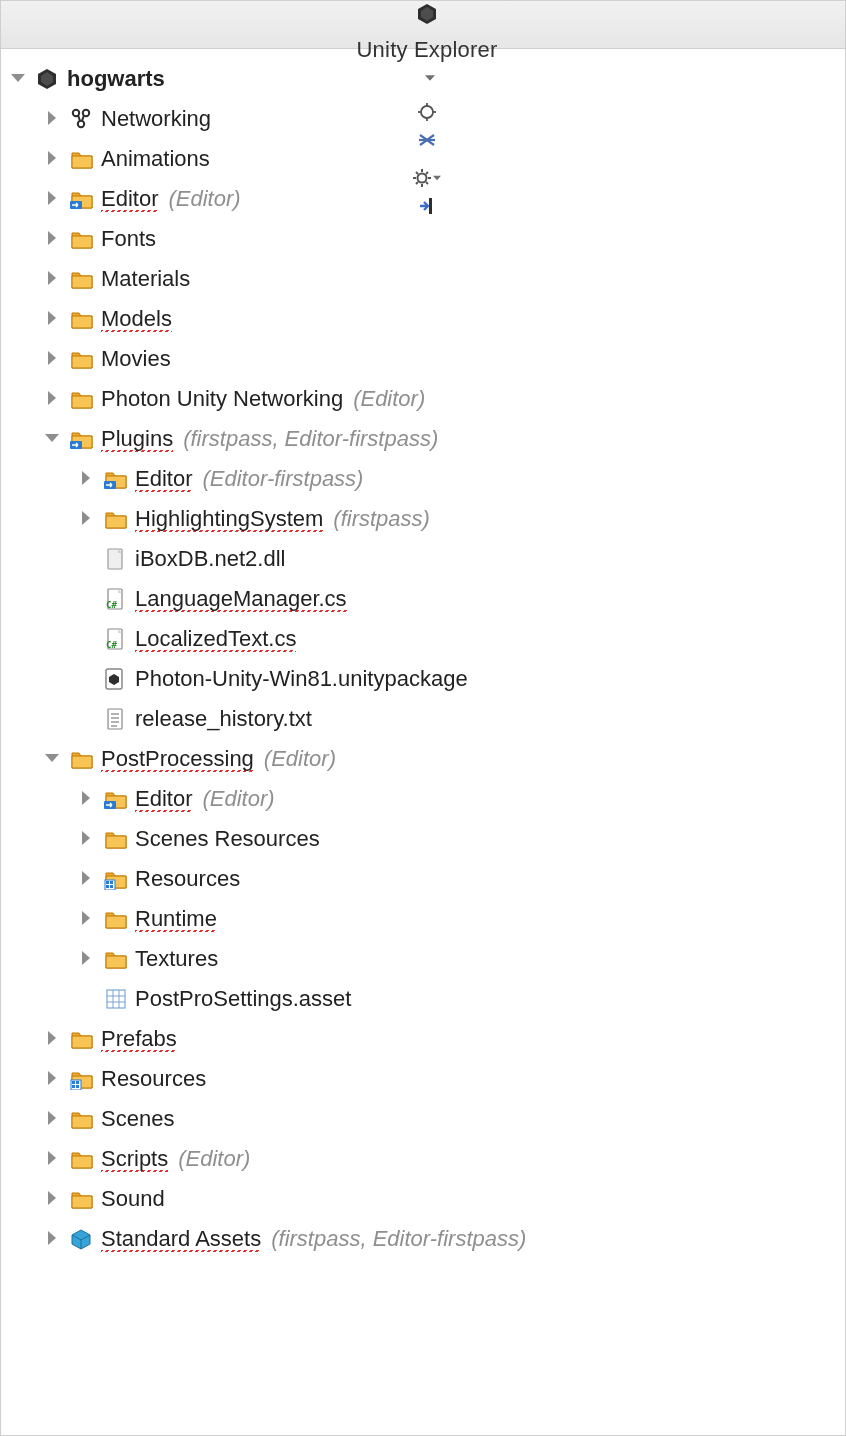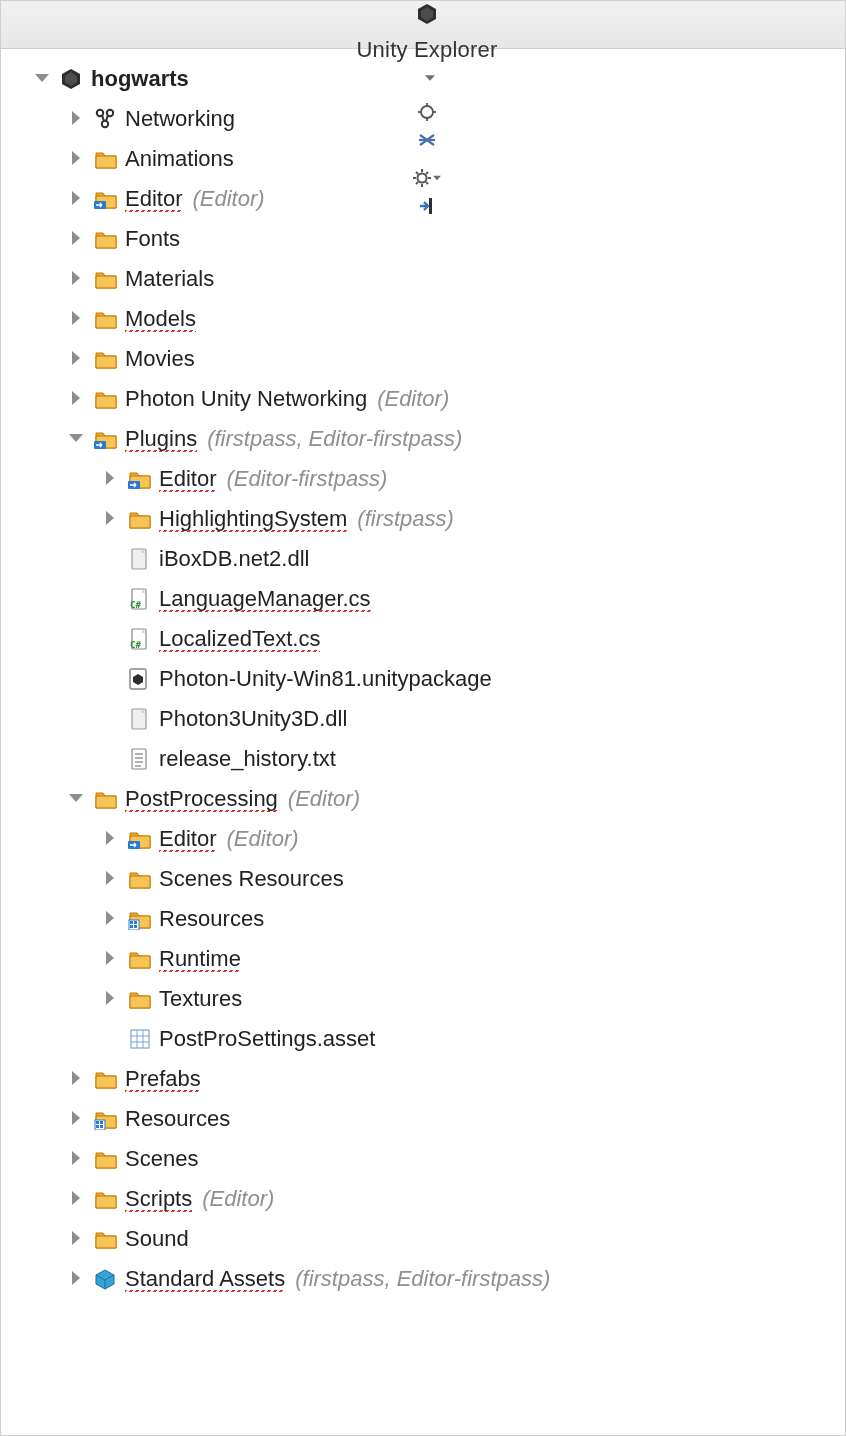--- a/index.html
+++ b/index.html
@@ -47,21 +47,20 @@
     cursor: pointer;
     color: #545454;
   }
   .hdr-sep { width:1px; height:28px; background:#c2c2c2; margin:0 6px; }
   .chev-down { margin-left:6px; }
   .chev-down svg { display:block; }
 
   .tree {
     padding: 10px 4px 10px 8px;
     line-height: 1;
-    margin-left: 24px;
   }
   .row {
     display: flex;
     align-items: center;
     height: 40px;
     gap: 6px;
     cursor: pointer;
   }
   .arrow {
     width: 16px; height: 16px;
@@ -440,29 +439,20 @@
         <svg width="24" height="22" viewBox="0 0 24 22">
           <use href="#i-unity-sm"></use>
         </svg>
       </span>
       <span class="label">Photon-Unity-Win81.unitypackage</span>
     </div>
     <div class="row lv2">
       <span class="arrow blank"></span>
       <span class="ico">
         <svg width="24" height="22" viewBox="0 0 24 22">
-          <use href="#i-bin"></use>
-        </svg>
-      </span>
-      <span class="label">Photon3Unity3D.dll</span>
-    </div>
-    <div class="row lv2">
-      <span class="arrow blank"></span>
-      <span class="ico">
-        <svg width="24" height="22" viewBox="0 0 24 22">
           <use href="#i-txt"></use>
         </svg>
       </span>
       <span class="label">release_history.txt</span>
     </div>
     <div class="row lv1">
       <span class="arrow">
         <svg width="14" height="14" viewBox="0 0 14 14">
           <use href="#i-arrow-down"></use>
         </svg>

